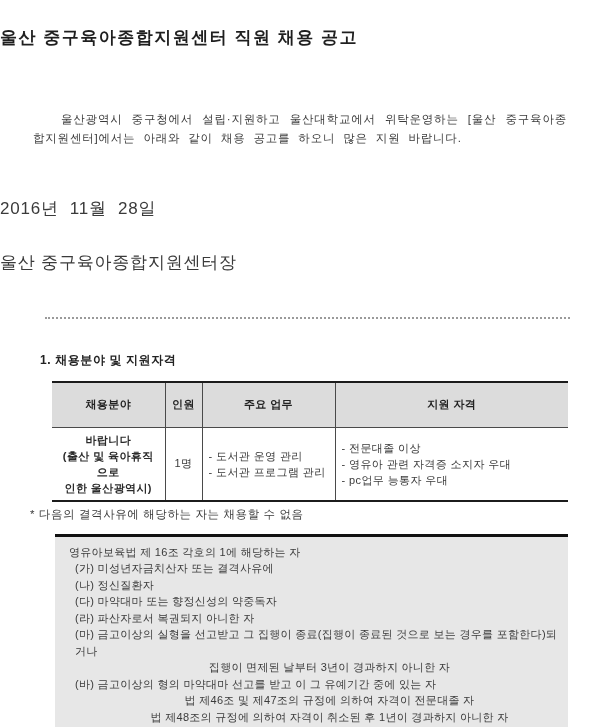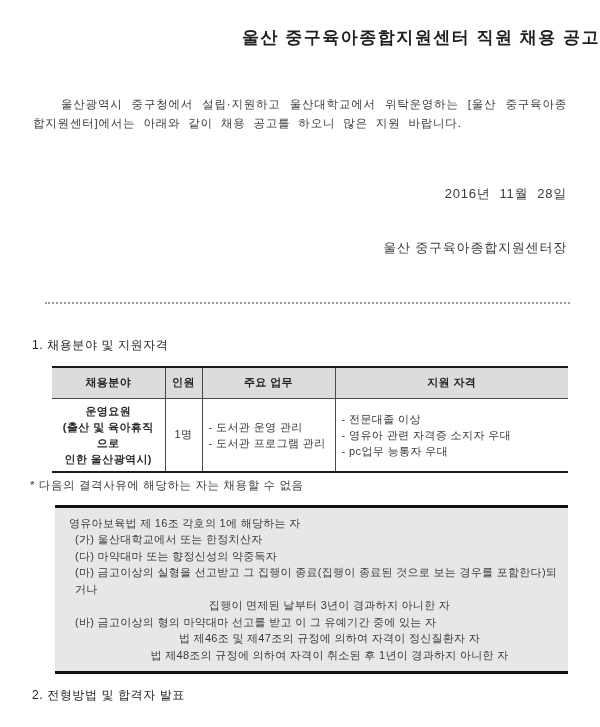--- a/index.html
+++ b/index.html
@@ -7,58 +7,58 @@
   body {
     width: 600px; height: 727px;
     font-family: "Liberation Sans", "DejaVu Sans", sans-serif;
     color: #333;
     overflow: hidden;
   }
   .page { position: relative; width: 600px; height: 727px; background: #fff; }
 
   .doc-title {
     margin-top: 26px;
-    text-align: right;
+    text-align: left;
     font-size: 17px;
     font-weight: bold;
     letter-spacing: 1.5px;
     color: #1f1f1f;
   }
 
   .intro {
-    margin: 46px 33px 0 33px;
+    margin: 61px 33px 0 33px;
     font-size: 11.5px;
     line-height: 19px;
     letter-spacing: 0.8px;
     word-spacing: 4px;
     text-align: justify;
     text-indent: 28px;
     color: #3a3a3a;
   }
 
   .date-block {
     margin: 16px 33px 0 0;
-    text-align: right;
-    font-size: 13px;
+    text-align: left;
+    font-size: 17px;
     line-height: 18px;
     letter-spacing: 0.8px;
     color: #3a3a3a;
     white-space: pre;
   }
 
   .dotted-sep {
     margin: 9px 30px 0 45px;
     border-bottom: 2px dotted #9a9a9a;
     height: 1px;
   }
 
   .section-heading {
-    margin: 33px 0 0 32px;
+    margin: 33px 0 0 40px;
     font-size: 12px;
-    font-weight: normal;
+    font-weight: bold;
     letter-spacing: 0.6px;
     color: #222;
   }
   .section-heading.second { margin-top: 13px; }
 
   table {
     border-collapse: collapse;
     table-layout: fixed;
     width: 516px;
     margin: 12px 0 0 52px;
@@ -72,21 +72,21 @@
     border: 1px solid #4a4a4a;
     vertical-align: middle;
     padding: 4px 6px;
   }
   th:first-child, td:first-child { border-left: none; }
   th:last-child, td:last-child { border-right: none; }
   thead th {
     background: #dcdcdc;
     font-weight: bold;
     text-align: center;
-    height: 31px;
+    height: 45px;
     color: #222;
   }
   .cell-center { text-align: center; }
   .cell-left { text-align: left; }
   .cell-bold { font-weight: bold; color: #2a2a2a; }
   .line { line-height: 16px; }
   td.tall { height: 55px; }
 
   .disq-note {
     margin: 5px 0 0 30px;
@@ -140,21 +140,21 @@
       <tr>
         <th>채용분야</th>
         <th>인원</th>
         <th>주요 업무</th>
         <th>지원 자격</th>
       </tr>
     </thead>
     <tbody>
       <tr>
         <td class="cell-center cell-bold tall">
-          <div class="line">운영요원</div>
+          <div class="line">바랍니다</div>
           <div class="line">(출산 및 육아휴직으로</div>
           <div class="line">인한 울산광역시)</div>
         </td>
         <td class="cell-center tall">1명</td>
         <td class="cell-left tall">
           <div class="line">- 도서관 운영 관리</div>
           <div class="line">- 도서관 프로그램 관리</div>
         </td>
         <td class="cell-left tall">
           <div class="line">- 전문대졸 이상</div>
@@ -162,24 +162,26 @@
           <div class="line">- pc업무 능통자 우대</div>
         </td>
       </tr>
     </tbody>
   </table>
 
   <div class="disq-note">* 다음의 결격사유에 해당하는 자는 채용할 수 없음</div>
 
   <div class="gray-box">
     <div class="ind0">영유아보육법 제 16조 각호의 1에 해당하는 자</div>
-    <div class="ind1">(가) 울산대학교에서 또는 한정치산자</div>
+    <div class="ind1">(가) 미성년자금치산자 또는 결격사유에</div>
+    <div class="ind1">(나) 정신질환자</div>
     <div class="ind1">(다) 마약대마 또는 향정신성의 약중독자</div>
+    <div class="ind1">(라) 파산자로서 복권되지 아니한 자</div>
     <div class="ind1">(마) 금고이상의 실형을 선고받고 그 집행이 종료(집행이 종료된 것으로 보는 경우를 포함한다)되거나</div>
     <div class="ind2">집행이 면제된 날부터 3년이 경과하지 아니한 자</div>
     <div class="ind1">(바) 금고이상의 형의 마약대마 선고를 받고 이 그 유예기간 중에 있는 자</div>
-    <div class="ind2">법 제46조 및 제47조의 규정에 의하여 자격이 정신질환자 자</div>
+    <div class="ind2">법 제46조 및 제47조의 규정에 의하여 자격이 전문대졸 자</div>
     <div class="ind2">법 제48조의 규정에 의하여 자격이 취소된 후 1년이 경과하지 아니한 자</div>
   </div>
 
   <div class="section-heading second">2. 전형방법 및 합격자 발표</div>
 
 </div>
 
 </body></html>

